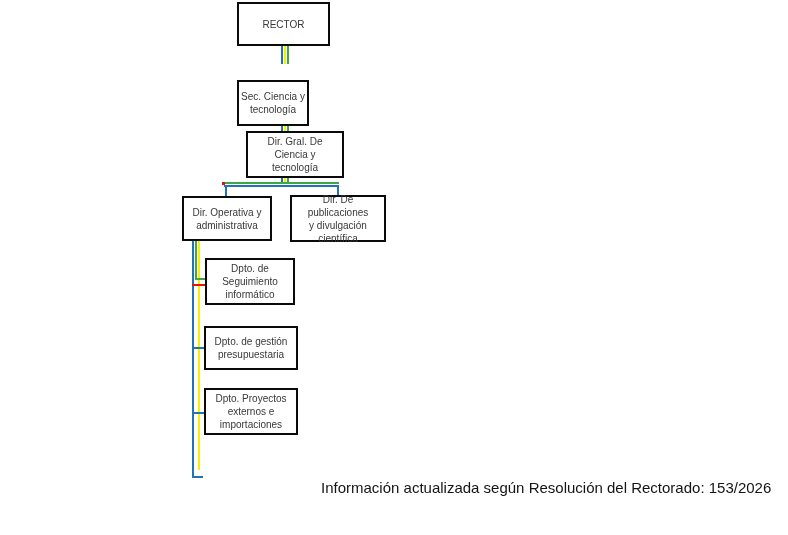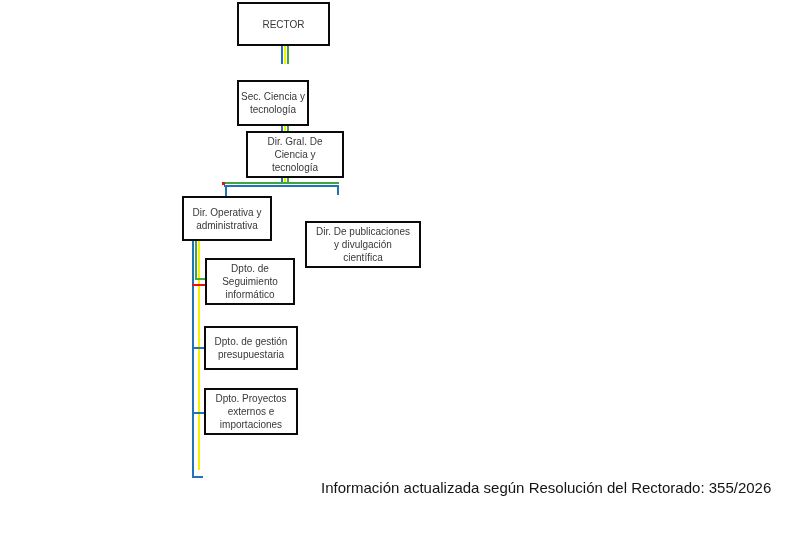--- a/index.html
+++ b/index.html
@@ -26,21 +26,21 @@
     color: #383838;
     white-space: pre-line;
     padding: 2px;
     z-index: 2;
   }
 
   #n-rector  { left: 237px; top: 2px;   width: 93px; height: 44px; }
   #n-sec     { left: 237px; top: 64px;  width: 72px; height: 46px; margin-top: 16px; }
   #n-dirgral { left: 234px; top: 131px; width: 98px; height: 47px; margin-left: 12px; }
   #n-dirop   { left: 182px; top: 196px; width: 90px; height: 45px; }
-  #n-dirpub  { left: 305px; top: 195px; width: 116px; height: 47px; margin-top: 26px; }
+  #n-dirpub  { left: 290px; top: 195px; width: 96px; height: 47px; }
   #n-dept1   { left: 205px; top: 258px; width: 90px; height: 47px; }
   #n-dept2   { left: 204px; top: 326px; width: 94px; height: 44px; }
   #n-dept3   { left: 204px; top: 388px; width: 94px; height: 47px; }
   #n-dept4   { left: 203px; top: 453px; width: 97px; height: 48px; }
 
   .seg { position: absolute; z-index: 1; }
 
   
   #v1-b { left: 281px; top: 46px;  width: 2px; height: 18px; }
   #v1-y { left: 284px; top: 46px;  width: 2px; height: 18px; }
@@ -124,15 +124,15 @@
   <div class="seg" id="tr-b" style="background: rgb(34, 114, 184);"></div>
   <div class="seg" id="tr-g" style="background: rgb(63, 167, 63);"></div>
   <div class="seg" id="tr-y" style="background: rgb(245, 240, 0);"></div>
 
   <div class="seg" id="st1-g" style="background: rgb(63, 167, 63);"></div>
   <div class="seg" id="st1-r" style="background: rgb(232, 18, 12);"></div>
   <div class="seg" id="st2-b" style="background: rgb(34, 114, 184);"></div>
   <div class="seg" id="st3-b" style="background: rgb(34, 114, 184);"></div>
   <div class="seg" id="st4-b" style="background: rgb(34, 114, 184);"></div>
 
-  <div class="caption">Información actualizada según Resolución del Rectorado: 355/2026</div>
+  <div class="caption">Información actualizada según Resolución del Rectorado: 153/2026</div>
 
 </div>
 
 </body></html>

